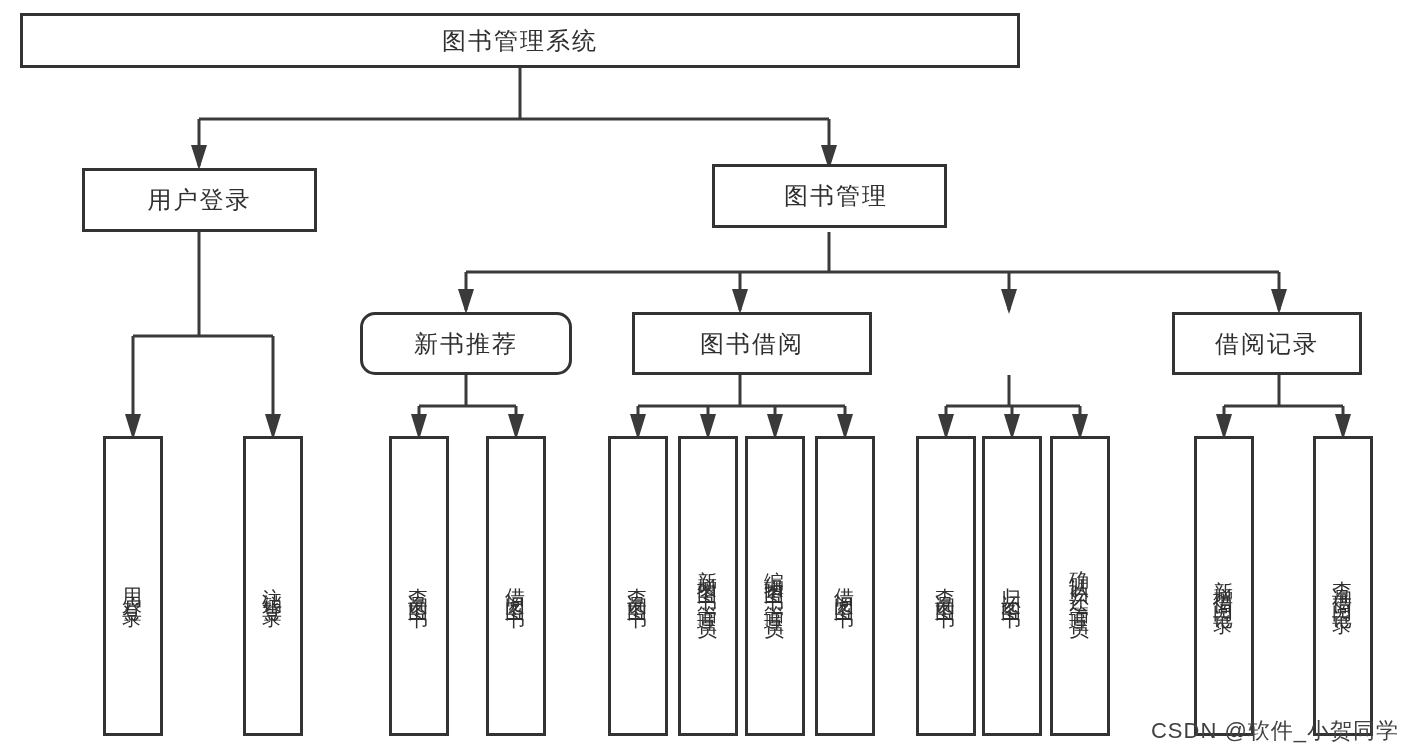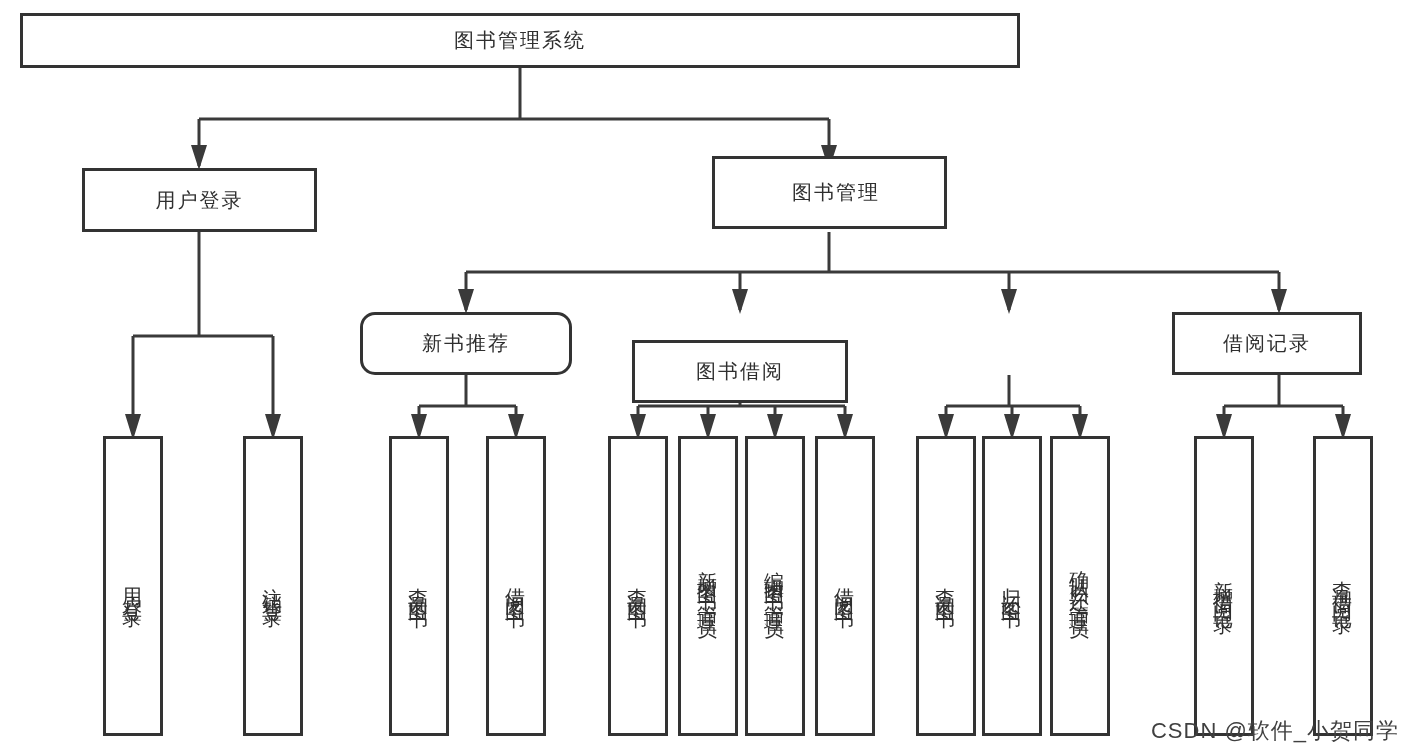--- a/index.html
+++ b/index.html
@@ -13,21 +13,21 @@
   .box{
     position:absolute;
     box-sizing:border-box;
     border:3px solid #333333;
     background:#ffffff;
     display:flex;
     align-items:center;
     justify-content:center;
   }
   .box span{
-    font-size:20px;
+    font-size:24px;
     color:#2f2f2f;
     letter-spacing:2px;
     white-space:nowrap;
     font-family:Liberation Mono, monospace;
   }
   .vbox{
     position:absolute;
     box-sizing:border-box;
     border:3px solid #333333;
     background:#ffffff;
@@ -96,28 +96,28 @@
          M1335 414 L1351 414 L1343 440 Z" fill="#3a3a3a" stroke="none"></path>
   </svg>
 
   <div class="box" style="left:20px;top:13px;width:1000px;height:55px;">
     <span>图书管理系统</span>
   </div>
 
   <div class="box" style="left:82px;top:168px;width:235px;height:64px;">
     <span>用户登录</span>
   </div>
-  <div class="box" style="left:712px;top:156px;width:235px;height:73px;padding-left:13px;">
+  <div class="box" style="left:712px;top:164px;width:235px;height:64px;padding-left:13px;">
     <span>图书管理</span>
   </div>
 
   <div class="box" style="left:360px;top:312px;width:212px;height:63px;border-radius:15px;">
     <span>新书推荐</span>
   </div>
-  <div class="box" style="left:632px;top:312px;width:216px;height:63px;margin-top:28px;">
+  <div class="box" style="left:632px;top:312px;width:240px;height:63px;">
     <span>图书借阅</span>
   </div>
   <div class="box" style="left:1172px;top:312px;width:190px;height:63px;">
     <span>借阅记录</span>
   </div>
 
   <div class="vbox" style="left:103px;">
     <span>用户登录</span>
   </div>
   <div class="vbox" style="left:243px;">

